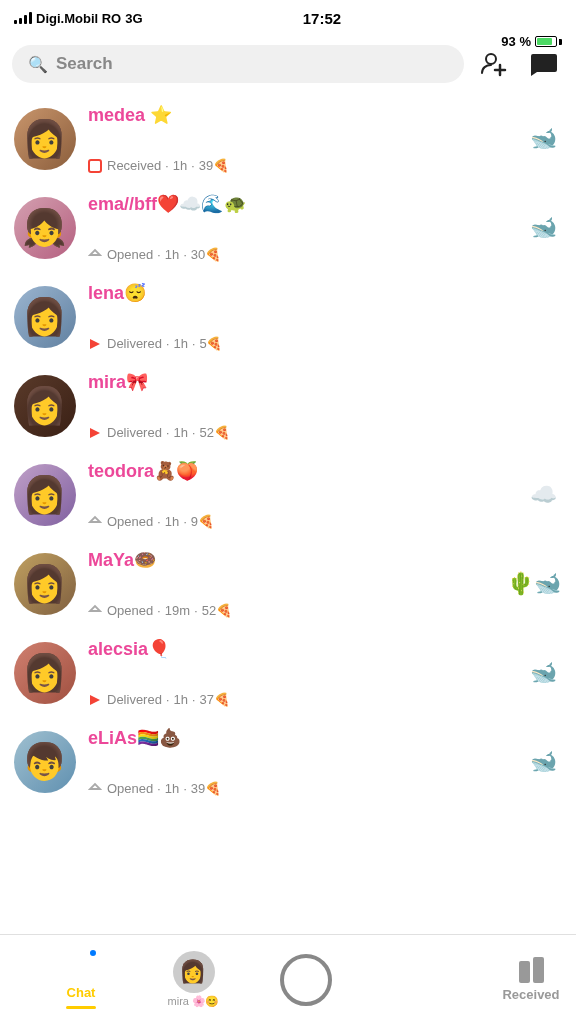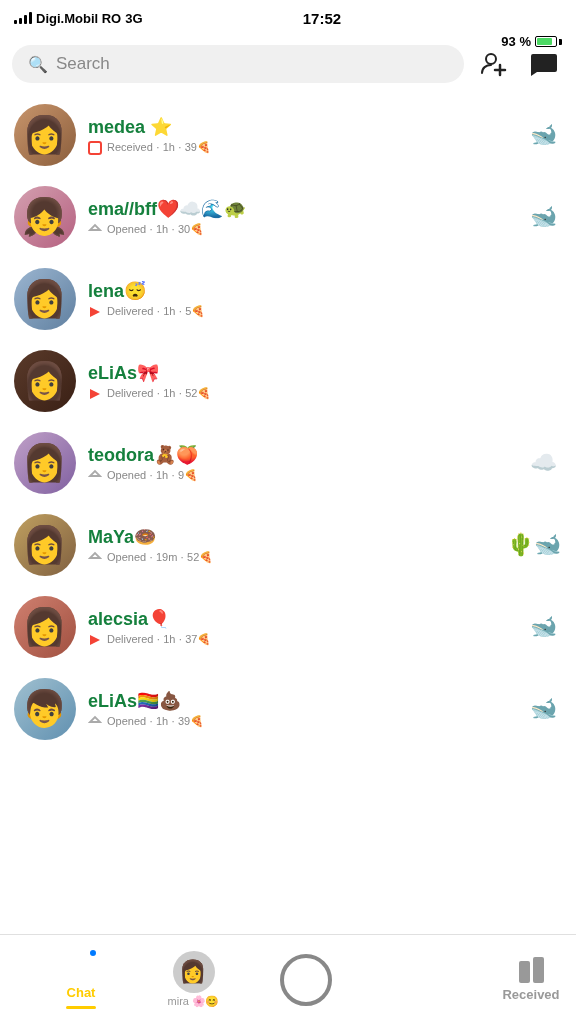--- a/index.html
+++ b/index.html
@@ -71,21 +71,21 @@
     .search-bar {
       flex: 1;
       display: flex;
       align-items: center;
       background: #f0f0f0;
       border-radius: 22px;
       padding: 9px 16px;
       gap: 8px;
     }
     .search-icon-svg { color: #888; font-size: 16px; }
-    .search-placeholder { color: #888; font-size: 17px; font-weight: 400; }
+    .search-placeholder { color: #888; font-size: 17px; font-weight: 700; }
     .nav-add-friend {
       width: 40px;
       height: 40px;
       display: flex;
       align-items: center;
       justify-content: center;
       font-size: 22px;
       color: #222;
     }
     .nav-chat-icon {
@@ -104,22 +104,22 @@
     .chat-item {
       display: flex;
       align-items: center;
       padding: 10px 14px;
       gap: 12px;
       border-bottom: none;
       min-height: 80px;
     }
 
     .chat-info { flex: 1; min-width: 0; }
-    .chat-name { font-size: 18px; font-weight: 600; color: #15803d; margin-bottom: 3px; }
-    .chat-status { display: flex; align-items: center; gap: 5px; font-size: 11px; color: #888; }
+    .chat-name { font-size: 18px; font-weight: 600; color: #ec4899; margin-bottom: 3px; }
+    .chat-status { display: flex; align-items: center; gap: 5px; font-size: 13px; color: #888; margin-top: 32px; }
 
     .chat-right {
       display: flex;
       flex-direction: column;
       align-items: center;
       justify-content: center;
       min-width: 36px;
     }
 
     .chat-right-emoji { font-size: 22px; }
@@ -294,21 +294,21 @@
     </div>
     <div class="chat-right">
       <span class="chat-right-emoji"></span>
     </div>
   </div>
     <div class="chat-item">
     <div class="avatar-placeholder" style="background:linear-gradient(135deg, #5a3a2a 0%, #3a2015 100%);">
       <span style="font-size:36px;line-height:1;">👩</span>
     </div>
     <div class="chat-info">
-      <div class="chat-name">eLiAs🎀</div>
+      <div class="chat-name">mira🎀</div>
       <div class="chat-status">
         <svg width="14" height="14" viewBox="0 0 14 14" fill="none" style="flex-shrink:0">
     <polygon points="2,2 12,7 2,12" fill="#f44336"></polygon>
   </svg>
         <span>Delivered · 1h · 52🍕</span>
       </div>
     </div>
     <div class="chat-right">
       <span class="chat-right-emoji"></span>
     </div>

